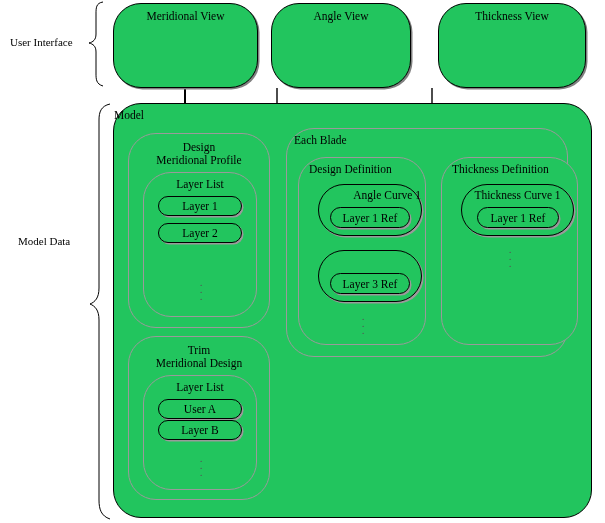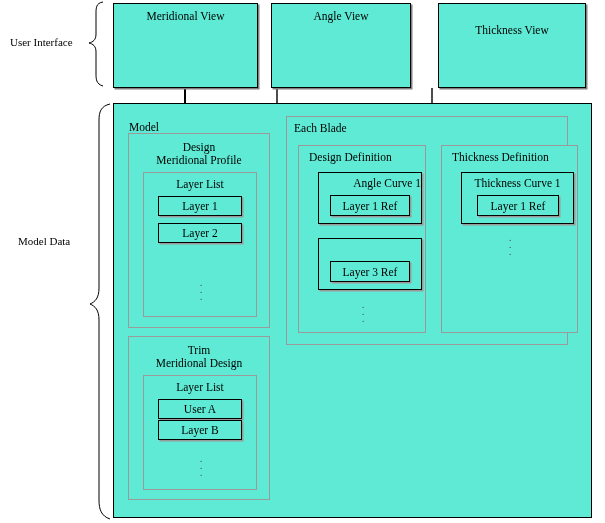--- a/index.html
+++ b/index.html
@@ -14,21 +14,22 @@
   #canvas {
     position: relative;
     width: 605px;
     height: 523px;
     background: #ffffff;
     overflow: hidden;
   }
   .box {
     position: absolute;
     box-sizing: border-box;
-    background: #5eead4;
+    background: #22c55e;
+    border-radius: 28px;
   }
   
   .view-box {
     border: 1.5px solid #000000;
     box-shadow: 1.5px 1.5px 0 #808080;
   }
   
   .model-box {
     border: 1px solid #000000;
   }
@@ -120,25 +121,25 @@
 
   <div class="box view-box" style="left:113px; top:3px; width:145px; height:85px;">
     <div class="box-title" style="top:6px;">Meridional View</div>
   </div>
 
   <div class="box view-box" style="left:271px; top:3px; width:140px; height:85px;">
     <div class="box-title" style="top:6px;">Angle View</div>
   </div>
 
   <div class="box view-box" style="left:438px; top:3px; width:148px; height:85px;">
-    <div class="box-title" style="top:6px;margin-top:14px;">Thickness View</div>
+    <div class="box-title" style="top:6px;">Thickness View</div>
   </div>
 
   <div class="box model-box" style="left:113px; top:103px; width:479px; height:415px;">
-    <div class="title-left" style="left:15px; top:5px;margin-top:12px;">Model</div>
+    <div class="title-left" style="left:0; top:5px;">Model</div>
   </div>
 
   <div class="box gray-box" style="left:128px; top:133px; width:142px; height:195px;">
     <div class="box-title" style="top:7px;">Design
 Meridional Profile</div>
 
     <div class="box gray-box" style="left:14px; top:38px; width:114px; height:145px;">
       <div class="box-title" style="top:5px;">Layer List</div>
 
       <div class="box inner-box" style="left:14px; top:23px; width:84px; height:20px;">
@@ -174,21 +175,21 @@
       </div>
 
       <div class="vdots" style="left:50px; top:79px;">
         <span>.</span>
           <span>.</span>
           <span>.</span>
       </div>
     </div>
   </div>
 
-  <div class="box gray-box" style="left:286px; top:116px; width:282px; height:229px;">
+  <div class="box gray-box" style="left:286px; top:128px; width:282px; height:229px;">
     <div class="title-left" style="left:7px; top:5px;">Each Blade</div>
 
     <div class="box gray-box" style="left:11px; top:28px; width:128px; height:188px;">
       <div class="title-left" style="left:10px; top:5px;">Design Definition</div>
 
       <div class="box inner-box" style="left:19px; top:26px; width:104px; height:52px;">
         <div class="box-title" style="top:4px;text-align:right;">Angle Curve 1</div>
         <div class="box inner-box" style="left:11px; top:22px; width:80px; height:21px;">
           <div class="leaf-label">Layer 1 Ref</div>
         </div>

